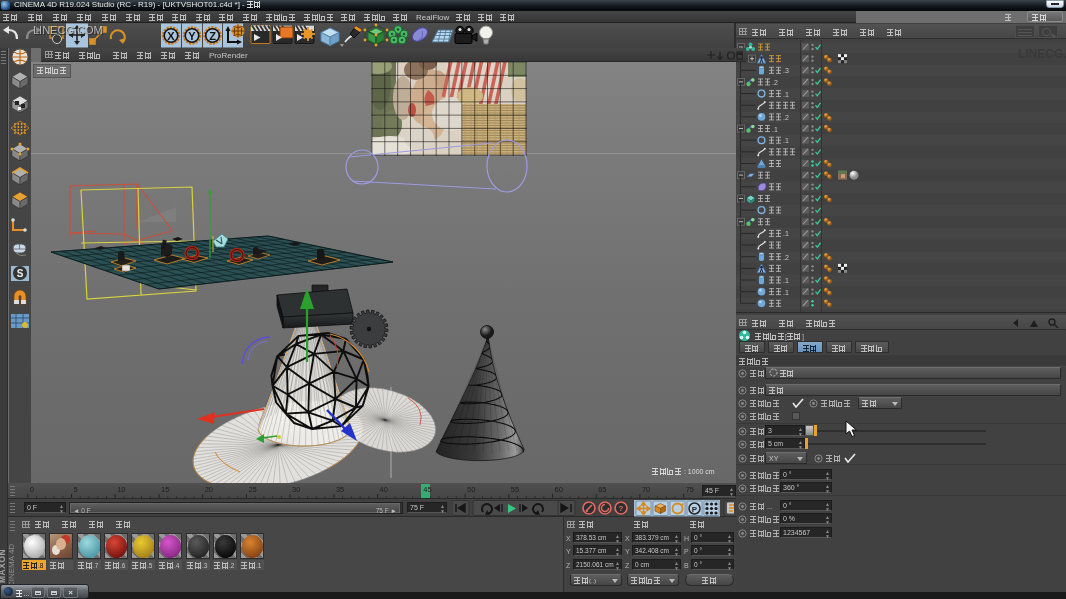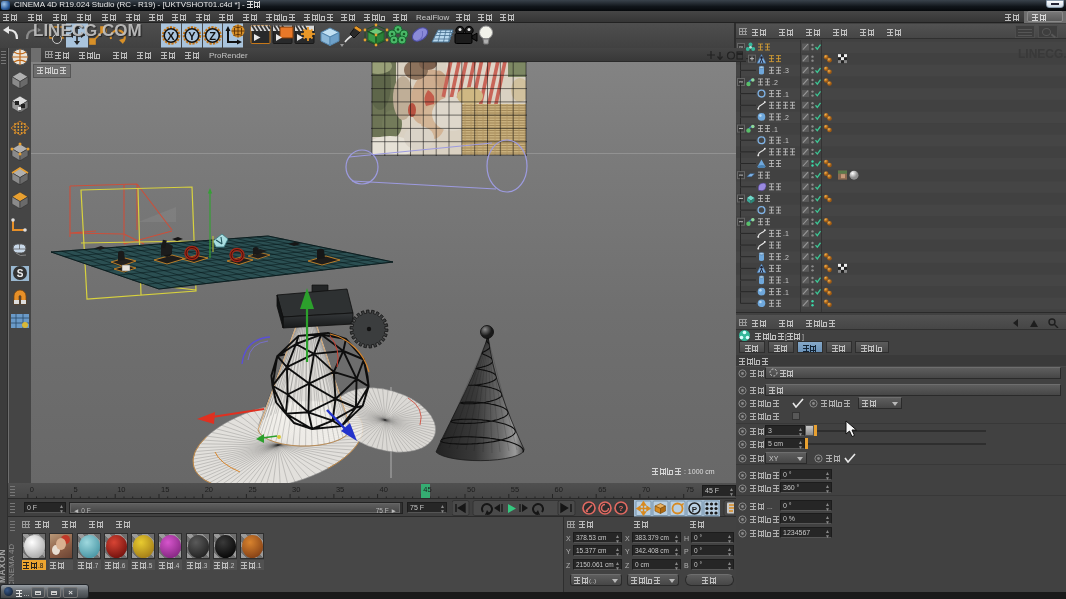--- a/index.html
+++ b/index.html
@@ -31,21 +31,21 @@
 .arr{position:absolute;right:3px;top:4px;width:0;height:0;border-left:3px solid transparent;border-right:3px solid transparent;border-top:4px solid #b9b9b9}
 </style></head><body>
 
 <div class="ab" style="left:0;top:0;width:1066px;height:11px;background:linear-gradient(#3a434c,#10151a 60%,#05080b)">
  <div class="ab" style="left:1px;top:1px;width:9px;height:9px;background:radial-gradient(circle at 35% 35%,#9fc4e8,#2a5a9a 60%,#123);border-radius:2px"></div>
  <div class="ab" style="left:14px;top:0px;font-size:8px;color:#e8e8e8;white-space:nowrap">CINEMA 4D R19.024 Studio (RC - R19) - [UKTVSHOT01.c4d *] - <span style="color:#e8e8e8"><i class="z p0"></i><i class="z p1"></i></span></div>
  <div class="ab" style="left:1046px;top:0;width:18px;height:8px;background:linear-gradient(#fdfeff,#c9d6e2);border-radius:0 0 3px 3px;border:1px solid #8899aa">
    <div class="ab" style="left:4px;top:2px;width:8px;height:2px;background:#223"></div>
     </div>
 </div>
-<div class="ab" style="left:0;top:11px;width:1024px;height:12px;background:linear-gradient(#464646,#353535);border-bottom:1px solid #222;color:#c9c9c9">
+<div class="ab" style="left:0;top:11px;width:856px;height:12px;background:linear-gradient(#464646,#353535);border-bottom:1px solid #222;color:#c9c9c9">
     <div class="ab" style="left:3px;top:2px"><i class="z p0"></i><i class="z p1"></i></div>
     <div class="ab" style="left:28px;top:2px"><i class="z p0"></i><i class="z p1"></i></div>
     <div class="ab" style="left:53px;top:2px"><i class="z p0"></i><i class="z p1"></i></div>
     <div class="ab" style="left:77px;top:2px"><i class="z p0"></i><i class="z p1"></i></div>
     <div class="ab" style="left:102px;top:2px"><i class="z p0"></i><i class="z p1"></i></div>
     <div class="ab" style="left:126px;top:2px"><i class="z p0"></i><i class="z p1"></i></div>
     <div class="ab" style="left:149px;top:2px"><i class="z p0"></i><i class="z p1"></i></div>
     <div class="ab" style="left:172px;top:2px"><i class="z p0"></i><i class="z p1"></i></div>
     <div class="ab" style="left:196px;top:2px"><i class="z p0"></i><i class="z p1"></i></div>
     <div class="ab" style="left:219px;top:2px"><i class="z p0"></i><i class="z p1"></i></div>
@@ -207,21 +207,21 @@
       <circle cx="469" cy="7.5" r="4.2"></circle>
       <rect x="455" y="10.5" width="17" height="10" rx="1.5"></rect>
       <path d="M472 13 l5 -2.8 v8 l-5 -2.8 Z"></path>
     </g>
 <circle cx="460" cy="6.5" r="1.5" fill="#e8e8e8"></circle>
     <circle cx="469" cy="6.5" r="1.5" fill="#e8e8e8"></circle>
 
 <circle cx="486" cy="9.5" r="6.5" fill="#f2f2ea" stroke="#999"></circle>
     <path d="M483 16 h6 l-1 5 h-4 Z" fill="#b0b0b0" stroke="#777"></path>
 </svg>
-<div class="ab" style="left:33px;top:26px;font-size:17px;font-weight:bold;color:rgba(205,205,205,.85);text-shadow:1px 1px 1px rgba(35,35,35,.95);letter-spacing:0px">LINECG.COM</div>
+<div class="ab" style="left:33px;top:26px;font-size:11px;font-weight:normal;color:rgba(205,205,205,.85);text-shadow:1px 1px 1px rgba(35,35,35,.95);letter-spacing:0px">LINECG.COM</div>
 <div class="ab" style="left:736px;top:23px;width:330px;height:569px;background:#414141"></div>
 <div class="ab" style="left:734px;top:23px;width:2px;height:569px;background:#2d2d2d"></div>
 <div class="ab" style="left:736px;top:24px;width:330px;height:15px;background:linear-gradient(#525252,#464646);border-bottom:1px solid #303030;color:#c9c9c9">
     <div class="ab" style="left:3px;top:4px;width:8px;height:7px;background:repeating-linear-gradient(0deg,#9a9a9a 0 1px,transparent 1px 3px),repeating-linear-gradient(90deg,#9a9a9a 0 1px,transparent 1px 3px)"></div>
     <div class="ab" style="left:16px;top:4px"><i class="z p0"></i><i class="z p1"></i></div>
     <div class="ab" style="left:43px;top:4px"><i class="z p0"></i><i class="z p1"></i></div>
     <div class="ab" style="left:70px;top:4px"><i class="z p0"></i><i class="z p1"></i></div>
     <div class="ab" style="left:97px;top:4px"><i class="z p0"></i><i class="z p1"></i></div>
     <div class="ab" style="left:124px;top:4px"><i class="z p0"></i><i class="z p1"></i></div>
     <div class="ab" style="left:151px;top:4px"><i class="z p0"></i><i class="z p1"></i></div>

